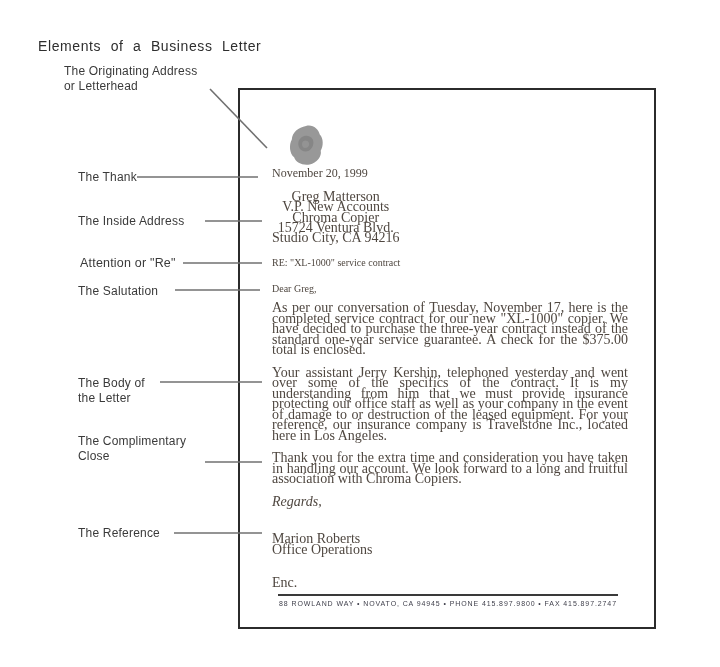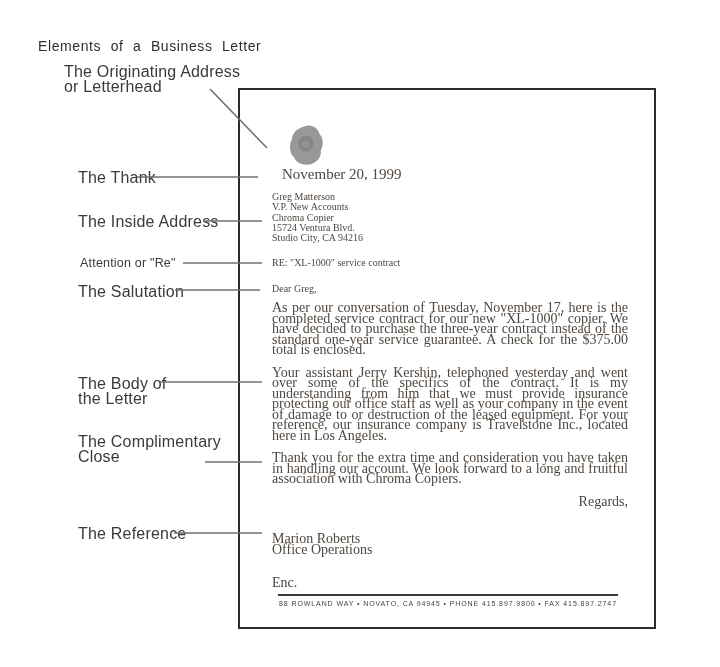--- a/index.html
+++ b/index.html
@@ -17,21 +17,21 @@
     position: absolute;
     left: 38px; top: 38px;
     font-size: 14px;
     color: #2e2e2e;
     letter-spacing: 0.6px;
     word-spacing: 5px;
     font-weight: 500;
   }
   .callout {
     position: absolute;
-    font-size: 16px;
+    font-size: 12px;
     line-height: 15px;
     color: #3a3a3a;
     letter-spacing: 0.2px;
   }
   
   .lines-overlay {
     position: absolute;
     left: 0; top: 0;
     width: 720px; height: 667px;
     pointer-events: none;
@@ -46,49 +46,50 @@
     font-family: "Liberation Serif", serif;
     color: #4f4740;
   }
   .logo-stamp {
     position: absolute;
     left: 47px; top: 34px;
     width: 38px; height: 42px;
   }
   .letter-date {
     position: absolute;
-    left: 42px; top: 76px;
-    font-size: 15px;
+    left: 32px; top: 76px;
+    font-size: 12px;
   }
   .address-block {
     position: absolute;
     left: 32px; top: 102px;
-    font-size: 10px;
+    font-size: 14px;
     line-height: 10.3px;
+    text-align: center;
   }
   .re-line {
     position: absolute;
     left: 32px; top: 167px;
     font-size: 10px;
   }
   .salutation-line {
     position: absolute;
     left: 32px; top: 193px;
     font-size: 10px;
   }
   .letter-body {
     position: absolute;
     left: 32px; top: 213px;
     width: 356px;
     font-size: 14px;
     line-height: 10.5px;
     text-align: justify;
   }
   .letter-body p { margin-bottom: 12px; }
-  .close-word { margin-bottom: 0; text-align: right; }
+  .close-word { margin-bottom: 0; text-align: left; font-style: italic; }
   .signature-block { margin-top: 27px; line-height: 10.5px; }
   .enc-line { margin-top: 23px; }
   .letter-footer {
     position: absolute;
     left: 38px; right: 36px; bottom: 20px;
     border-top: 2px solid #3a3a3a;
     padding-top: 4px;
     text-align: center;
     font-family: "Liberation Sans", sans-serif;
     font-size: 7px;

